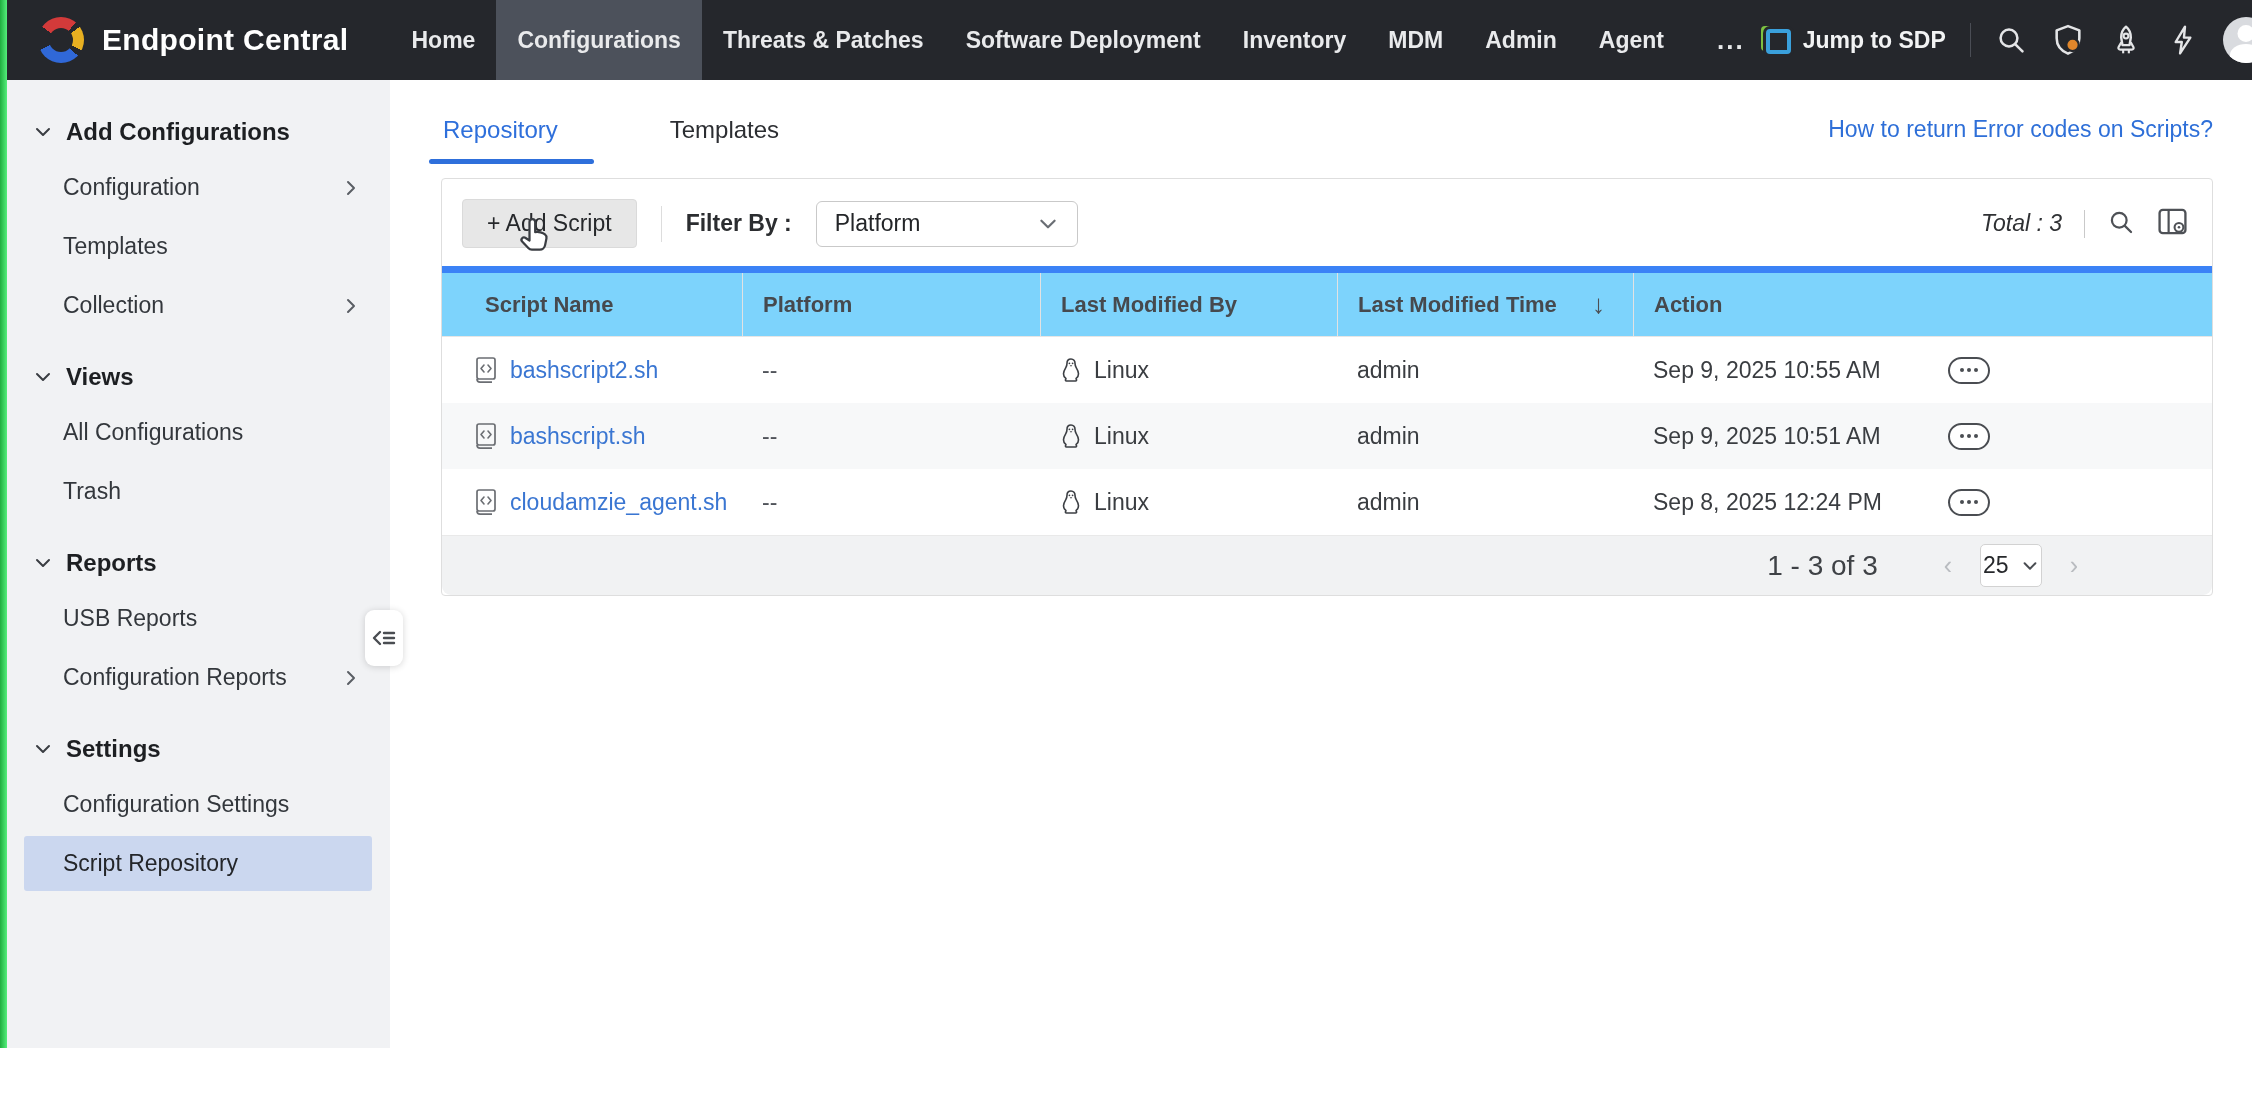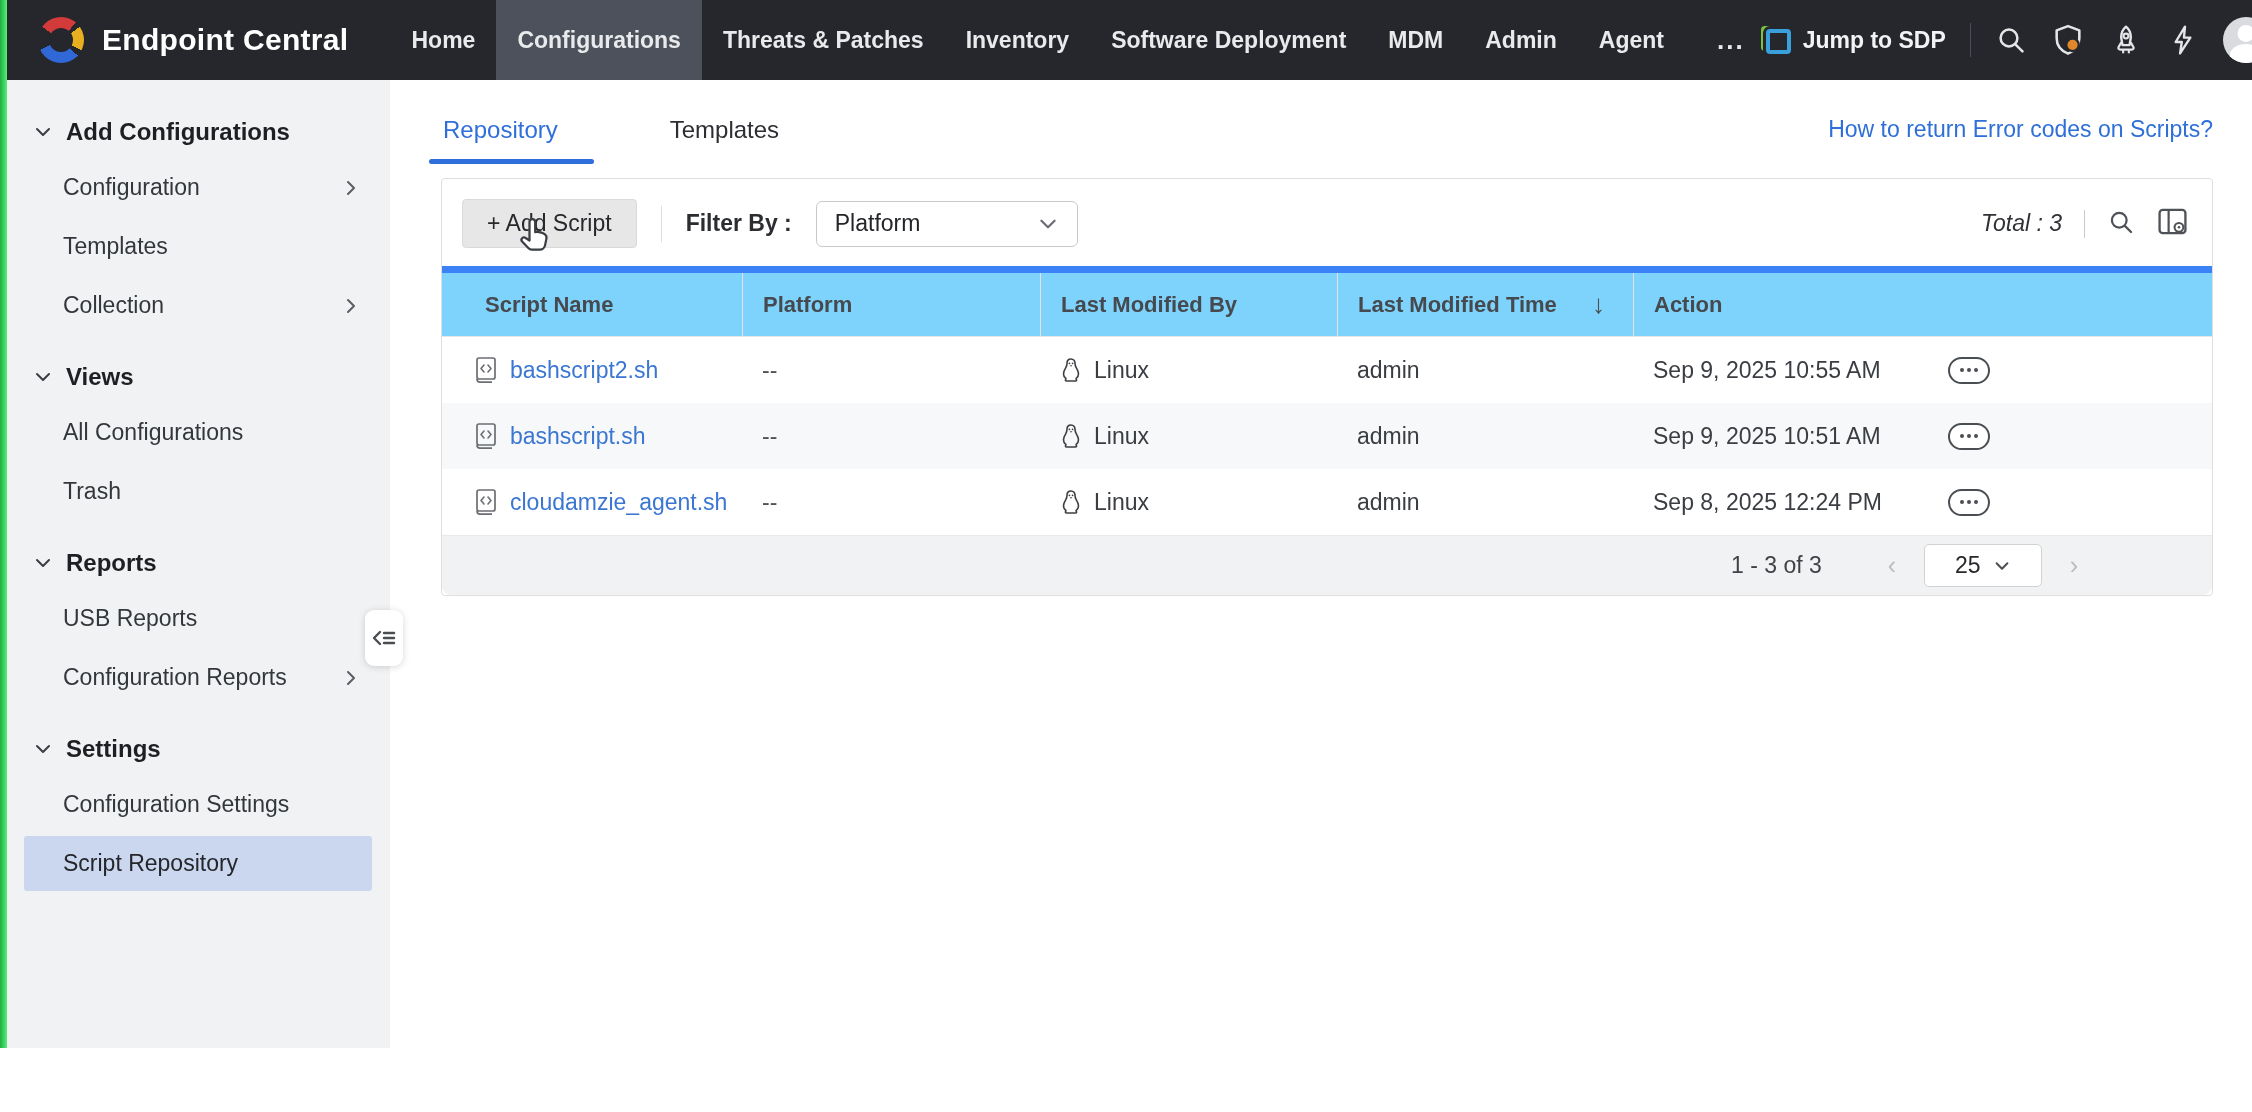--- a/index.html
+++ b/index.html
@@ -95,44 +95,44 @@
   .script-link{color:#3a76d2;cursor:pointer;}
   .dim{color:#50535a;}
   .action-cell{padding-left:26px;}
   .pill{width:42px;height:27px;border:2px solid #4a4d52;border-radius:14px;display:flex;
         align-items:center;justify-content:center;gap:3px;cursor:pointer;background:#fff;}
   .pill i{width:4px;height:4px;border-radius:50%;background:#4a4d52;display:block;}
 
   .tbl-footer{display:flex;align-items:center;justify-content:flex-end;gap:24px;
               background:#f1f2f3;border-top:1px solid #e9e9e9;border-radius:0 0 9px 9px;
               padding:12px 130px 12px 24px;height:60px;}
-  .range{font-size:23px;color:#3f4246;margin-right:38px;}
+  .range{font-size:28px;color:#3f4246;margin-right:38px;}
   .page-arrow{font-size:25px;color:#b9bcc0;cursor:pointer;padding:0 4px;}
   .page-size{display:flex;align-items:center;gap:12px;background:#fff;border:1px solid #d2d2d2;
-             border-radius:5px;padding:7px 30px;font-size:23px;color:#26282b;cursor:pointer;}
+             border-radius:5px;padding:7px 2px;font-size:23px;color:#26282b;cursor:pointer;}
 
   .cursor-hand{position:absolute;left:516px;top:216px;z-index:70;pointer-events:none;}
 </style>
 </head>
 <body>
 
 <div class="screen">
   <div class="green-edge"></div>
 
   <div class="topnav">
     <div class="brand">
       <span class="logo"></span>
       <span class="brand-name">Endpoint Central</span>
     </div>
     <div class="nav-items">
       <div class="nav-item">Home</div>
       <div class="nav-item active">Configurations</div>
       <div class="nav-item">Threats &amp; Patches</div>
+      <div class="nav-item">Software Deployment</div>
       <div class="nav-item">Inventory</div>
-      <div class="nav-item">Software Deployment</div>
       <div class="nav-item">MDM</div>
       <div class="nav-item">Admin</div>
       <div class="nav-item">Agent</div>
       <div class="nav-item more">...</div>
     </div>
     <div class="nav-right">
       <div class="sdp">
         <span class="sdp-glyph"></span>
         <span>Jump to SDP</span>
       </div>

